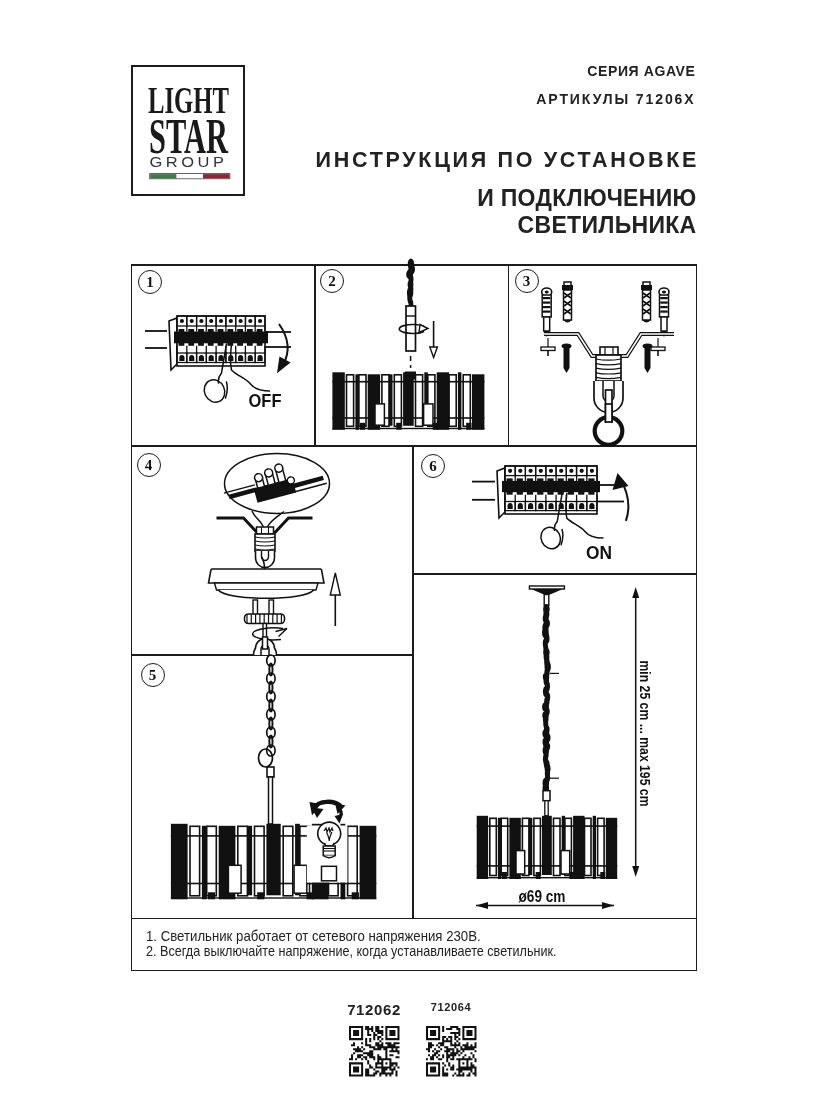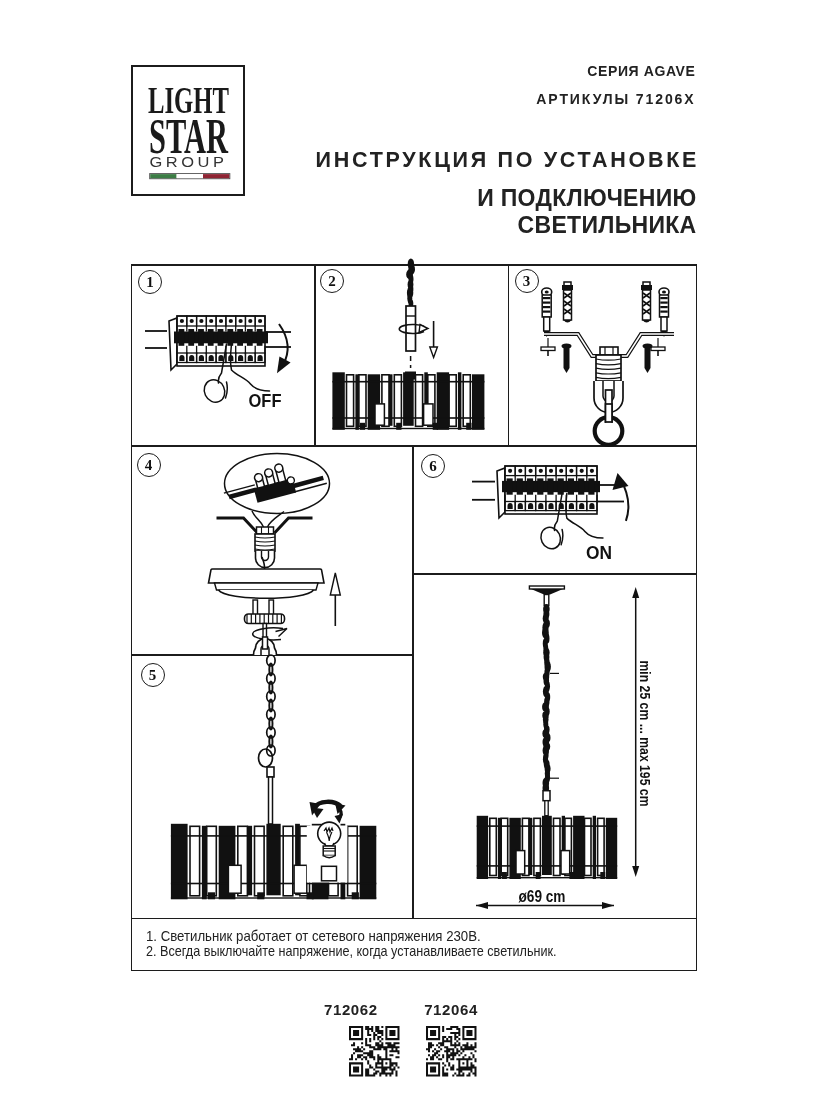--- a/index.html
+++ b/index.html
@@ -610,23 +610,23 @@
       <line x1="64" y1="332.5" x2="202" y2="332.5" stroke="#111" stroke-width="1.5"></line>
       <polygon points="64,332.5 76,329 76,336" fill="#111"></polygon>
       <polygon points="202,332.5 190,329 190,336" fill="#111"></polygon>
     </g>
   </svg>
 
 <div class="abs" style="left:145.8px;top:928.3px;font-size:14.5px;color:#222;transform:scaleX(0.91);transform-origin:left top;white-space:nowrap;">1. Светильник работает от сетевого напряжения 230В.</div>
 
 <div class="abs" style="left:145.8px;top:942.6px;font-size:14.5px;color:#222;transform:scaleX(0.87);transform-origin:left top;white-space:nowrap;">2. Всегда выключайте напряжение, когда устанавливаете светильник.</div>
 
-<div class="abs" style="left:324px;top:1001px;width:100px;font-weight:bold;font-size:15px;letter-spacing:0.6px;color:#222;">712062</div>
-
-<div class="abs" style="left:401px;top:1001px;width:100px;text-align:center;font-weight:bold;font-size:15px;letter-spacing:0.6px;color:#222;">712064</div>
+<div class="abs" style="left:324px;top:1001px;width:100px;text-align:center;font-weight:bold;font-size:15px;letter-spacing:0.6px;color:#222;">712062</div>
+
+<div class="abs" style="left:401px;top:1001px;width:100px;text-align:center;font-weight:bold;font-size:11px;letter-spacing:0.6px;color:#222;">712064</div>
 
 <svg class="abs" style="left:348.7px;top:1026px;" width="51" height="51" viewBox="0 0 51 51">
     <path d="M0.00,0.00h14.14v2.02h-14.14z M16.16,0.00h4.04v2.02h-4.04z M22.22,0.00h2.02v2.02h-2.02z M26.26,0.00h4.04v2.02h-4.04z M32.32,0.00h2.02v2.02h-2.02z M36.36,0.00h14.14v2.02h-14.14z M0.00,2.02h2.02v2.02h-2.02z M12.12,2.02h2.02v2.02h-2.02z M16.16,2.02h8.08v2.02h-8.08z M26.26,2.02h4.04v2.02h-4.04z M36.36,2.02h2.02v2.02h-2.02z M48.48,2.02h2.02v2.02h-2.02z M0.00,4.04h2.02v2.02h-2.02z M4.04,4.04h6.06v2.02h-6.06z M12.12,4.04h2.02v2.02h-2.02z M18.18,4.04h2.02v2.02h-2.02z M22.22,4.04h2.02v2.02h-2.02z M26.26,4.04h8.08v2.02h-8.08z M36.36,4.04h2.02v2.02h-2.02z M40.40,4.04h6.06v2.02h-6.06z M48.48,4.04h2.02v2.02h-2.02z M0.00,6.06h2.02v2.02h-2.02z M4.04,6.06h6.06v2.02h-6.06z M12.12,6.06h2.02v2.02h-2.02z M18.18,6.06h2.02v2.02h-2.02z M24.24,6.06h2.02v2.02h-2.02z M28.28,6.06h6.06v2.02h-6.06z M36.36,6.06h2.02v2.02h-2.02z M40.40,6.06h6.06v2.02h-6.06z M48.48,6.06h2.02v2.02h-2.02z M0.00,8.08h2.02v2.02h-2.02z M4.04,8.08h6.06v2.02h-6.06z M12.12,8.08h2.02v2.02h-2.02z M18.18,8.08h4.04v2.02h-4.04z M24.24,8.08h4.04v2.02h-4.04z M32.32,8.08h2.02v2.02h-2.02z M36.36,8.08h2.02v2.02h-2.02z M40.40,8.08h6.06v2.02h-6.06z M48.48,8.08h2.02v2.02h-2.02z M0.00,10.10h2.02v2.02h-2.02z M12.12,10.10h2.02v2.02h-2.02z M24.24,10.10h2.02v2.02h-2.02z M28.28,10.10h4.04v2.02h-4.04z M36.36,10.10h2.02v2.02h-2.02z M48.48,10.10h2.02v2.02h-2.02z M0.00,12.12h14.14v2.02h-14.14z M16.16,12.12h2.02v2.02h-2.02z M20.20,12.12h2.02v2.02h-2.02z M24.24,12.12h2.02v2.02h-2.02z M28.28,12.12h2.02v2.02h-2.02z M32.32,12.12h2.02v2.02h-2.02z M36.36,12.12h14.14v2.02h-14.14z M16.16,14.14h2.02v2.02h-2.02z M20.20,14.14h2.02v2.02h-2.02z M30.30,14.14h2.02v2.02h-2.02z M4.04,16.16h2.02v2.02h-2.02z M12.12,16.16h2.02v2.02h-2.02z M16.16,16.16h2.02v2.02h-2.02z M26.26,16.16h4.04v2.02h-4.04z M32.32,16.16h2.02v2.02h-2.02z M36.36,16.16h6.06v2.02h-6.06z M44.44,16.16h6.06v2.02h-6.06z M2.02,18.18h4.04v2.02h-4.04z M16.16,18.18h6.06v2.02h-6.06z M26.26,18.18h8.08v2.02h-8.08z M38.38,18.18h8.08v2.02h-8.08z M8.08,20.20h2.02v2.02h-2.02z M12.12,20.20h2.02v2.02h-2.02z M20.20,20.20h6.06v2.02h-6.06z M28.28,20.20h22.22v2.02h-22.22z M4.04,22.22h8.08v2.02h-8.08z M14.14,22.22h2.02v2.02h-2.02z M24.24,22.22h8.08v2.02h-8.08z M34.34,22.22h4.04v2.02h-4.04z M42.42,22.22h2.02v2.02h-2.02z M46.46,22.22h2.02v2.02h-2.02z M6.06,24.24h8.08v2.02h-8.08z M20.20,24.24h4.04v2.02h-4.04z M36.36,24.24h2.02v2.02h-2.02z M40.40,24.24h10.10v2.02h-10.10z M4.04,26.26h2.02v2.02h-2.02z M14.14,26.26h10.10v2.02h-10.10z M36.36,26.26h2.02v2.02h-2.02z M48.48,26.26h2.02v2.02h-2.02z M2.02,28.28h2.02v2.02h-2.02z M8.08,28.28h6.06v2.02h-6.06z M18.18,28.28h6.06v2.02h-6.06z M28.28,28.28h2.02v2.02h-2.02z M36.36,28.28h2.02v2.02h-2.02z M40.40,28.28h4.04v2.02h-4.04z M2.02,30.30h2.02v2.02h-2.02z M8.08,30.30h4.04v2.02h-4.04z M14.14,30.30h4.04v2.02h-4.04z M20.20,30.30h6.06v2.02h-6.06z M28.28,30.30h4.04v2.02h-4.04z M36.36,30.30h2.02v2.02h-2.02z M46.46,30.30h4.04v2.02h-4.04z M0.00,32.32h4.04v2.02h-4.04z M6.06,32.32h2.02v2.02h-2.02z M12.12,32.32h2.02v2.02h-2.02z M16.16,32.32h2.02v2.02h-2.02z M24.24,32.32h2.02v2.02h-2.02z M28.28,32.32h14.14v2.02h-14.14z M18.18,34.34h2.02v2.02h-2.02z M28.28,34.34h2.02v2.02h-2.02z M32.32,34.34h2.02v2.02h-2.02z M40.40,34.34h2.02v2.02h-2.02z M0.00,36.36h14.14v2.02h-14.14z M18.18,36.36h2.02v2.02h-2.02z M26.26,36.36h8.08v2.02h-8.08z M36.36,36.36h2.02v2.02h-2.02z M40.40,36.36h8.08v2.02h-8.08z M0.00,38.38h2.02v2.02h-2.02z M12.12,38.38h2.02v2.02h-2.02z M20.20,38.38h2.02v2.02h-2.02z M26.26,38.38h2.02v2.02h-2.02z M32.32,38.38h2.02v2.02h-2.02z M40.40,38.38h4.04v2.02h-4.04z M46.46,38.38h2.02v2.02h-2.02z M0.00,40.40h2.02v2.02h-2.02z M4.04,40.40h6.06v2.02h-6.06z M12.12,40.40h2.02v2.02h-2.02z M20.20,40.40h4.04v2.02h-4.04z M26.26,40.40h16.16v2.02h-16.16z M44.44,40.40h2.02v2.02h-2.02z M48.48,40.40h2.02v2.02h-2.02z M0.00,42.42h2.02v2.02h-2.02z M4.04,42.42h6.06v2.02h-6.06z M12.12,42.42h2.02v2.02h-2.02z M16.16,42.42h4.04v2.02h-4.04z M24.24,42.42h2.02v2.02h-2.02z M32.32,42.42h6.06v2.02h-6.06z M40.40,42.42h6.06v2.02h-6.06z M0.00,44.44h2.02v2.02h-2.02z M4.04,44.44h6.06v2.02h-6.06z M12.12,44.44h2.02v2.02h-2.02z M16.16,44.44h4.04v2.02h-4.04z M26.26,44.44h4.04v2.02h-4.04z M32.32,44.44h4.04v2.02h-4.04z M42.42,44.44h2.02v2.02h-2.02z M46.46,44.44h2.02v2.02h-2.02z M0.00,46.46h2.02v2.02h-2.02z M12.12,46.46h2.02v2.02h-2.02z M16.16,46.46h4.04v2.02h-4.04z M24.24,46.46h4.04v2.02h-4.04z M30.30,46.46h14.14v2.02h-14.14z M46.46,46.46h2.02v2.02h-2.02z M0.00,48.48h14.14v2.02h-14.14z M16.16,48.48h10.10v2.02h-10.10z M30.30,48.48h2.02v2.02h-2.02z M36.36,48.48h2.02v2.02h-2.02z M40.40,48.48h2.02v2.02h-2.02z M46.46,48.48h2.02v2.02h-2.02z" fill="#111"></path>
   </svg>
 
 <svg class="abs" style="left:425.7px;top:1026px;" width="51" height="51" viewBox="0 0 51 51">
     <path d="M0.00,0.00h14.14v2.02h-14.14z M16.16,0.00h2.02v2.02h-2.02z M24.24,0.00h8.08v2.02h-8.08z M36.36,0.00h14.14v2.02h-14.14z M0.00,2.02h2.02v2.02h-2.02z M12.12,2.02h2.02v2.02h-2.02z M16.16,2.02h2.02v2.02h-2.02z M20.20,2.02h6.06v2.02h-6.06z M30.30,2.02h4.04v2.02h-4.04z M36.36,2.02h2.02v2.02h-2.02z M48.48,2.02h2.02v2.02h-2.02z M0.00,4.04h2.02v2.02h-2.02z M4.04,4.04h6.06v2.02h-6.06z M12.12,4.04h2.02v2.02h-2.02z M16.16,4.04h2.02v2.02h-2.02z M32.32,4.04h2.02v2.02h-2.02z M36.36,4.04h2.02v2.02h-2.02z M40.40,4.04h6.06v2.02h-6.06z M48.48,4.04h2.02v2.02h-2.02z M0.00,6.06h2.02v2.02h-2.02z M4.04,6.06h6.06v2.02h-6.06z M12.12,6.06h2.02v2.02h-2.02z M24.24,6.06h10.10v2.02h-10.10z M36.36,6.06h2.02v2.02h-2.02z M40.40,6.06h6.06v2.02h-6.06z M48.48,6.06h2.02v2.02h-2.02z M0.00,8.08h2.02v2.02h-2.02z M4.04,8.08h6.06v2.02h-6.06z M12.12,8.08h2.02v2.02h-2.02z M28.28,8.08h2.02v2.02h-2.02z M32.32,8.08h2.02v2.02h-2.02z M36.36,8.08h2.02v2.02h-2.02z M40.40,8.08h6.06v2.02h-6.06z M48.48,8.08h2.02v2.02h-2.02z M0.00,10.10h2.02v2.02h-2.02z M12.12,10.10h2.02v2.02h-2.02z M16.16,10.10h4.04v2.02h-4.04z M22.22,10.10h4.04v2.02h-4.04z M28.28,10.10h4.04v2.02h-4.04z M36.36,10.10h2.02v2.02h-2.02z M48.48,10.10h2.02v2.02h-2.02z M0.00,12.12h14.14v2.02h-14.14z M16.16,12.12h2.02v2.02h-2.02z M20.20,12.12h2.02v2.02h-2.02z M24.24,12.12h2.02v2.02h-2.02z M28.28,12.12h2.02v2.02h-2.02z M32.32,12.12h2.02v2.02h-2.02z M36.36,12.12h14.14v2.02h-14.14z M16.16,14.14h10.10v2.02h-10.10z M30.30,14.14h2.02v2.02h-2.02z M2.02,16.16h4.04v2.02h-4.04z M12.12,16.16h6.06v2.02h-6.06z M24.24,16.16h2.02v2.02h-2.02z M28.28,16.16h2.02v2.02h-2.02z M32.32,16.16h2.02v2.02h-2.02z M40.40,16.16h2.02v2.02h-2.02z M48.48,16.16h2.02v2.02h-2.02z M2.02,18.18h6.06v2.02h-6.06z M10.10,18.18h2.02v2.02h-2.02z M14.14,18.18h4.04v2.02h-4.04z M24.24,18.18h10.10v2.02h-10.10z M36.36,18.18h6.06v2.02h-6.06z M44.44,18.18h2.02v2.02h-2.02z M48.48,18.18h2.02v2.02h-2.02z M2.02,20.20h4.04v2.02h-4.04z M12.12,20.20h2.02v2.02h-2.02z M18.18,20.20h4.04v2.02h-4.04z M28.28,20.20h2.02v2.02h-2.02z M34.34,20.20h2.02v2.02h-2.02z M38.38,20.20h12.12v2.02h-12.12z M0.00,22.22h4.04v2.02h-4.04z M8.08,22.22h2.02v2.02h-2.02z M14.14,22.22h2.02v2.02h-2.02z M20.20,22.22h8.08v2.02h-8.08z M30.30,22.22h2.02v2.02h-2.02z M34.34,22.22h14.14v2.02h-14.14z M2.02,24.24h2.02v2.02h-2.02z M6.06,24.24h2.02v2.02h-2.02z M10.10,24.24h4.04v2.02h-4.04z M18.18,24.24h6.06v2.02h-6.06z M26.26,24.24h2.02v2.02h-2.02z M30.30,24.24h4.04v2.02h-4.04z M36.36,24.24h2.02v2.02h-2.02z M48.48,24.24h2.02v2.02h-2.02z M8.08,26.26h4.04v2.02h-4.04z M20.20,26.26h2.02v2.02h-2.02z M24.24,26.26h8.08v2.02h-8.08z M34.34,26.26h2.02v2.02h-2.02z M44.44,26.26h2.02v2.02h-2.02z M2.02,28.28h2.02v2.02h-2.02z M6.06,28.28h4.04v2.02h-4.04z M12.12,28.28h2.02v2.02h-2.02z M16.16,28.28h2.02v2.02h-2.02z M20.20,28.28h10.10v2.02h-10.10z M32.32,28.28h2.02v2.02h-2.02z M38.38,28.28h2.02v2.02h-2.02z M46.46,28.28h2.02v2.02h-2.02z M4.04,30.30h4.04v2.02h-4.04z M10.10,30.30h2.02v2.02h-2.02z M16.16,30.30h2.02v2.02h-2.02z M20.20,30.30h4.04v2.02h-4.04z M26.26,30.30h2.02v2.02h-2.02z M36.36,30.30h2.02v2.02h-2.02z M42.42,30.30h2.02v2.02h-2.02z M46.46,30.30h2.02v2.02h-2.02z M0.00,32.32h2.02v2.02h-2.02z M4.04,32.32h4.04v2.02h-4.04z M12.12,32.32h4.04v2.02h-4.04z M20.20,32.32h2.02v2.02h-2.02z M24.24,32.32h4.04v2.02h-4.04z M30.30,32.32h16.16v2.02h-16.16z M48.48,32.32h2.02v2.02h-2.02z M20.20,34.34h2.02v2.02h-2.02z M32.32,34.34h2.02v2.02h-2.02z M40.40,34.34h2.02v2.02h-2.02z M48.48,34.34h2.02v2.02h-2.02z M0.00,36.36h14.14v2.02h-14.14z M16.16,36.36h2.02v2.02h-2.02z M22.22,36.36h2.02v2.02h-2.02z M32.32,36.36h2.02v2.02h-2.02z M36.36,36.36h2.02v2.02h-2.02z M40.40,36.36h2.02v2.02h-2.02z M44.44,36.36h2.02v2.02h-2.02z M0.00,38.38h2.02v2.02h-2.02z M12.12,38.38h2.02v2.02h-2.02z M18.18,38.38h2.02v2.02h-2.02z M22.22,38.38h2.02v2.02h-2.02z M26.26,38.38h2.02v2.02h-2.02z M32.32,38.38h2.02v2.02h-2.02z M40.40,38.38h2.02v2.02h-2.02z M44.44,38.38h4.04v2.02h-4.04z M0.00,40.40h2.02v2.02h-2.02z M4.04,40.40h6.06v2.02h-6.06z M12.12,40.40h2.02v2.02h-2.02z M16.16,40.40h2.02v2.02h-2.02z M24.24,40.40h4.04v2.02h-4.04z M32.32,40.40h18.18v2.02h-18.18z M0.00,42.42h2.02v2.02h-2.02z M4.04,42.42h6.06v2.02h-6.06z M12.12,42.42h2.02v2.02h-2.02z M16.16,42.42h2.02v2.02h-2.02z M20.20,42.42h2.02v2.02h-2.02z M24.24,42.42h4.04v2.02h-4.04z M30.30,42.42h16.16v2.02h-16.16z M48.48,42.42h2.02v2.02h-2.02z M0.00,44.44h2.02v2.02h-2.02z M4.04,44.44h6.06v2.02h-6.06z M12.12,44.44h2.02v2.02h-2.02z M16.16,44.44h2.02v2.02h-2.02z M32.32,44.44h4.04v2.02h-4.04z M44.44,44.44h2.02v2.02h-2.02z M48.48,44.44h2.02v2.02h-2.02z M0.00,46.46h2.02v2.02h-2.02z M12.12,46.46h2.02v2.02h-2.02z M16.16,46.46h6.06v2.02h-6.06z M28.28,46.46h2.02v2.02h-2.02z M32.32,46.46h2.02v2.02h-2.02z M36.36,46.46h2.02v2.02h-2.02z M42.42,46.46h2.02v2.02h-2.02z M46.46,46.46h4.04v2.02h-4.04z M0.00,48.48h14.14v2.02h-14.14z M16.16,48.48h6.06v2.02h-6.06z M26.26,48.48h2.02v2.02h-2.02z M30.30,48.48h8.08v2.02h-8.08z M40.40,48.48h4.04v2.02h-4.04z M48.48,48.48h2.02v2.02h-2.02z" fill="#111"></path>
   </svg>
 
 </body></html>

